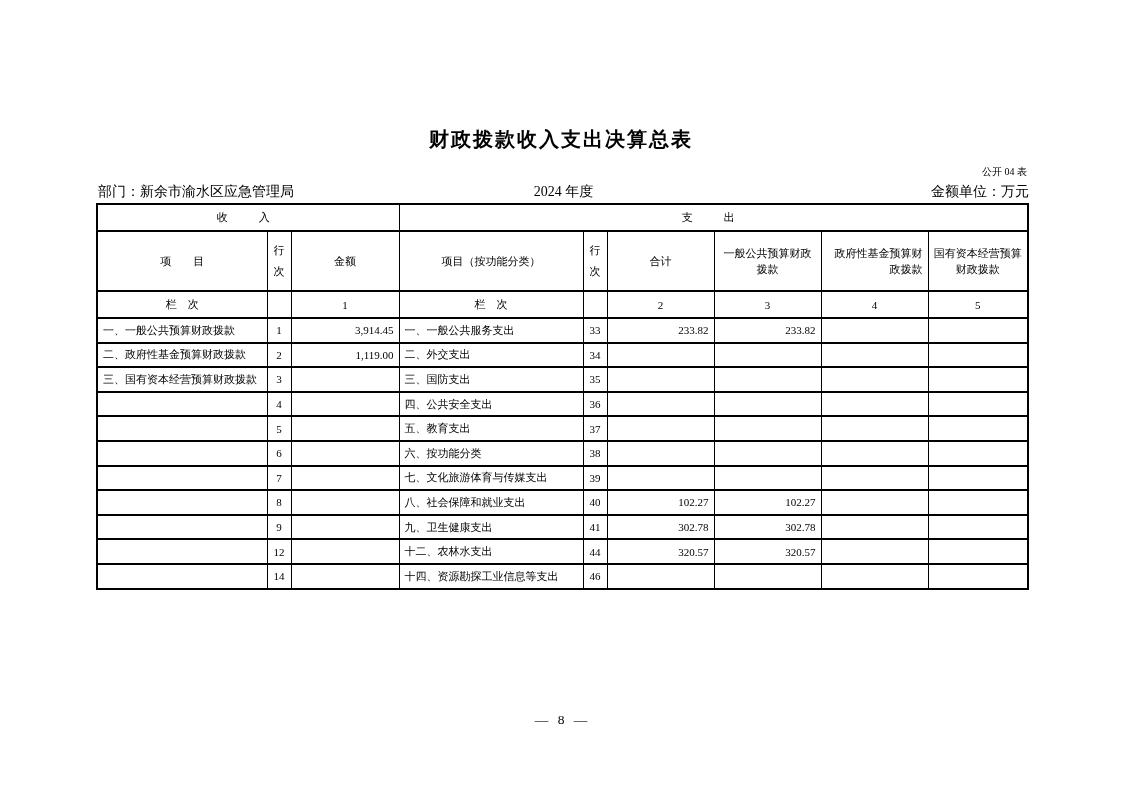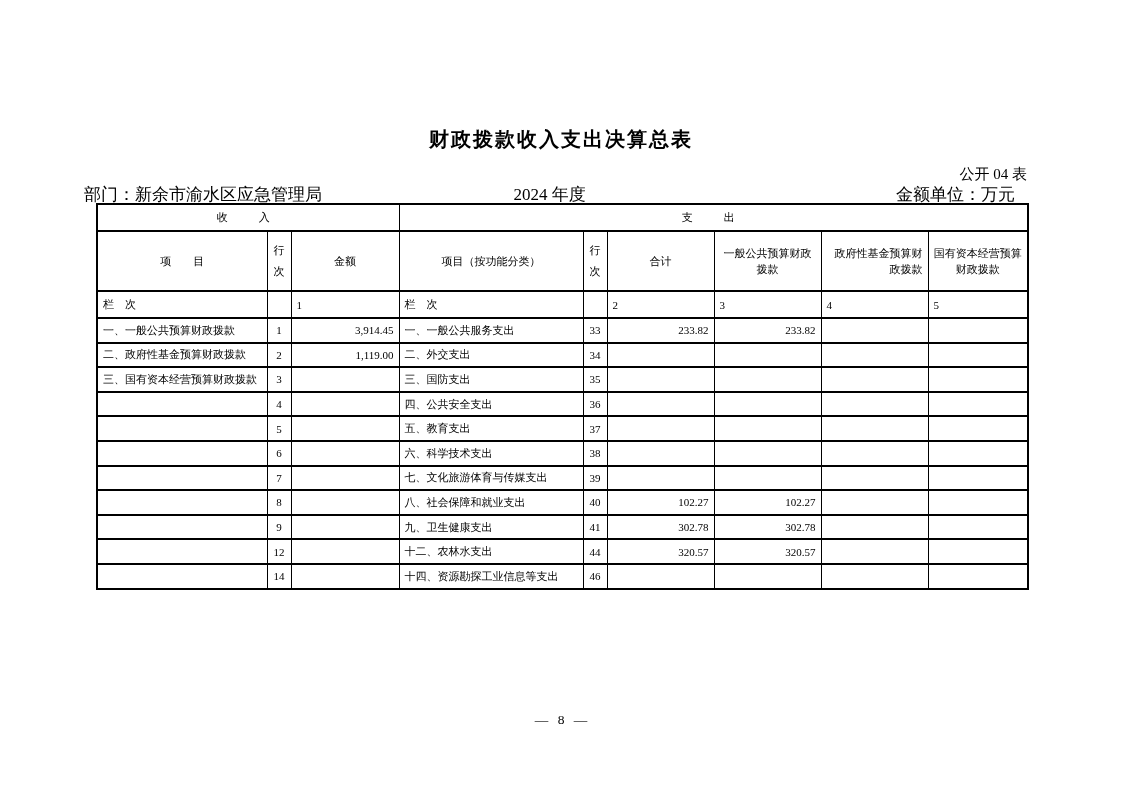--- a/index.html
+++ b/index.html
@@ -25,29 +25,29 @@
     font-weight: bold;
     font-size: 20px;
     letter-spacing: 2px;
   }
   .table-code {
     position: absolute;
     top: 165px;
     left: 96px;
     width: 931px;
     text-align: right;
-    font-size: 15px;
+    font-size: 10px;
   }
   .meta-row {
     position: absolute;
     top: 183px;
-    left: 84px;
+    left: 98px;
     width: 931px;
     height: 16px;
-    font-size: 17px;
+    font-size: 14px;
   }
   .meta-dept { position: absolute; left: 0; top: 0; }
   .meta-year { position: absolute; left: 0; right: 0; top: 0; text-align: center; }
   .meta-unit { position: absolute; right: 0; top: 0; }
 
   .fin-table-wrap {
     position: absolute;
     top: 203px;
     left: 96px;
   }
@@ -61,21 +61,21 @@
     border: 1px solid #000;
     font-size: 11px;
     padding: 0 5px;
     overflow: hidden;
     vertical-align: middle;
     white-space: nowrap;
   }
   table.fin tr { border-top: 2px solid #000; border-bottom: 2px solid #000; }
   tr.sec-row td   { height: 25px; text-align: center; letter-spacing: 10px; }
   tr.hdr-row td   { height: 58px; text-align: center; white-space: normal; line-height: 1.5; margin-left: 38px; }
-  tr.idx-row td   { height: 25px; }
+  tr.idx-row td   { height: 25px; text-align: center; }
   tr.data-row td  { height: 22.6px; }
   td.expense-start { border-left: 2px solid #000; }
   td.item-cell   { text-align: left; padding-left: 7px; }
   td.amount-cell { text-align: right; padding-right: 6px; }
   td.line-cell   { text-align: center; padding: 0 2px; }
   .vtext {
     display: inline-block;
     width: 12px;
     word-break: break-all;
     line-height: 1.9;
@@ -200,21 +200,21 @@
     <td class="line-cell">37</td>
     <td class="amount-cell"></td>
     <td class="amount-cell"></td>
     <td class="amount-cell"></td>
     <td class="amount-cell"></td>
   </tr>
         <tr class="data-row">
     <td class="item-cell"></td>
     <td class="line-cell">6</td>
     <td class="amount-cell"></td>
-    <td class="item-cell expense-start">六、科学技术支出</td>
+    <td class="item-cell expense-start">六、按功能分类</td>
     <td class="line-cell">38</td>
     <td class="amount-cell"></td>
     <td class="amount-cell"></td>
     <td class="amount-cell"></td>
     <td class="amount-cell"></td>
   </tr>
         <tr class="data-row">
     <td class="item-cell"></td>
     <td class="line-cell">7</td>
     <td class="amount-cell"></td>

